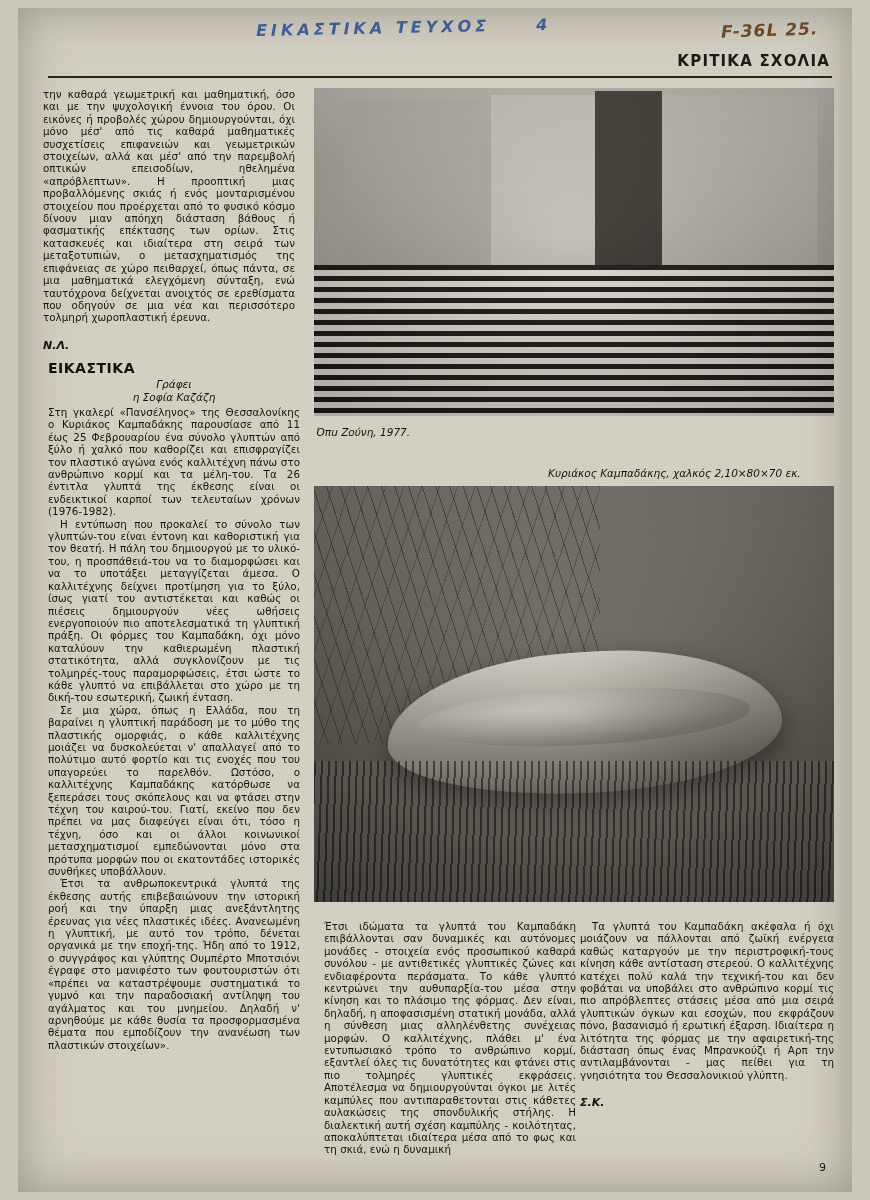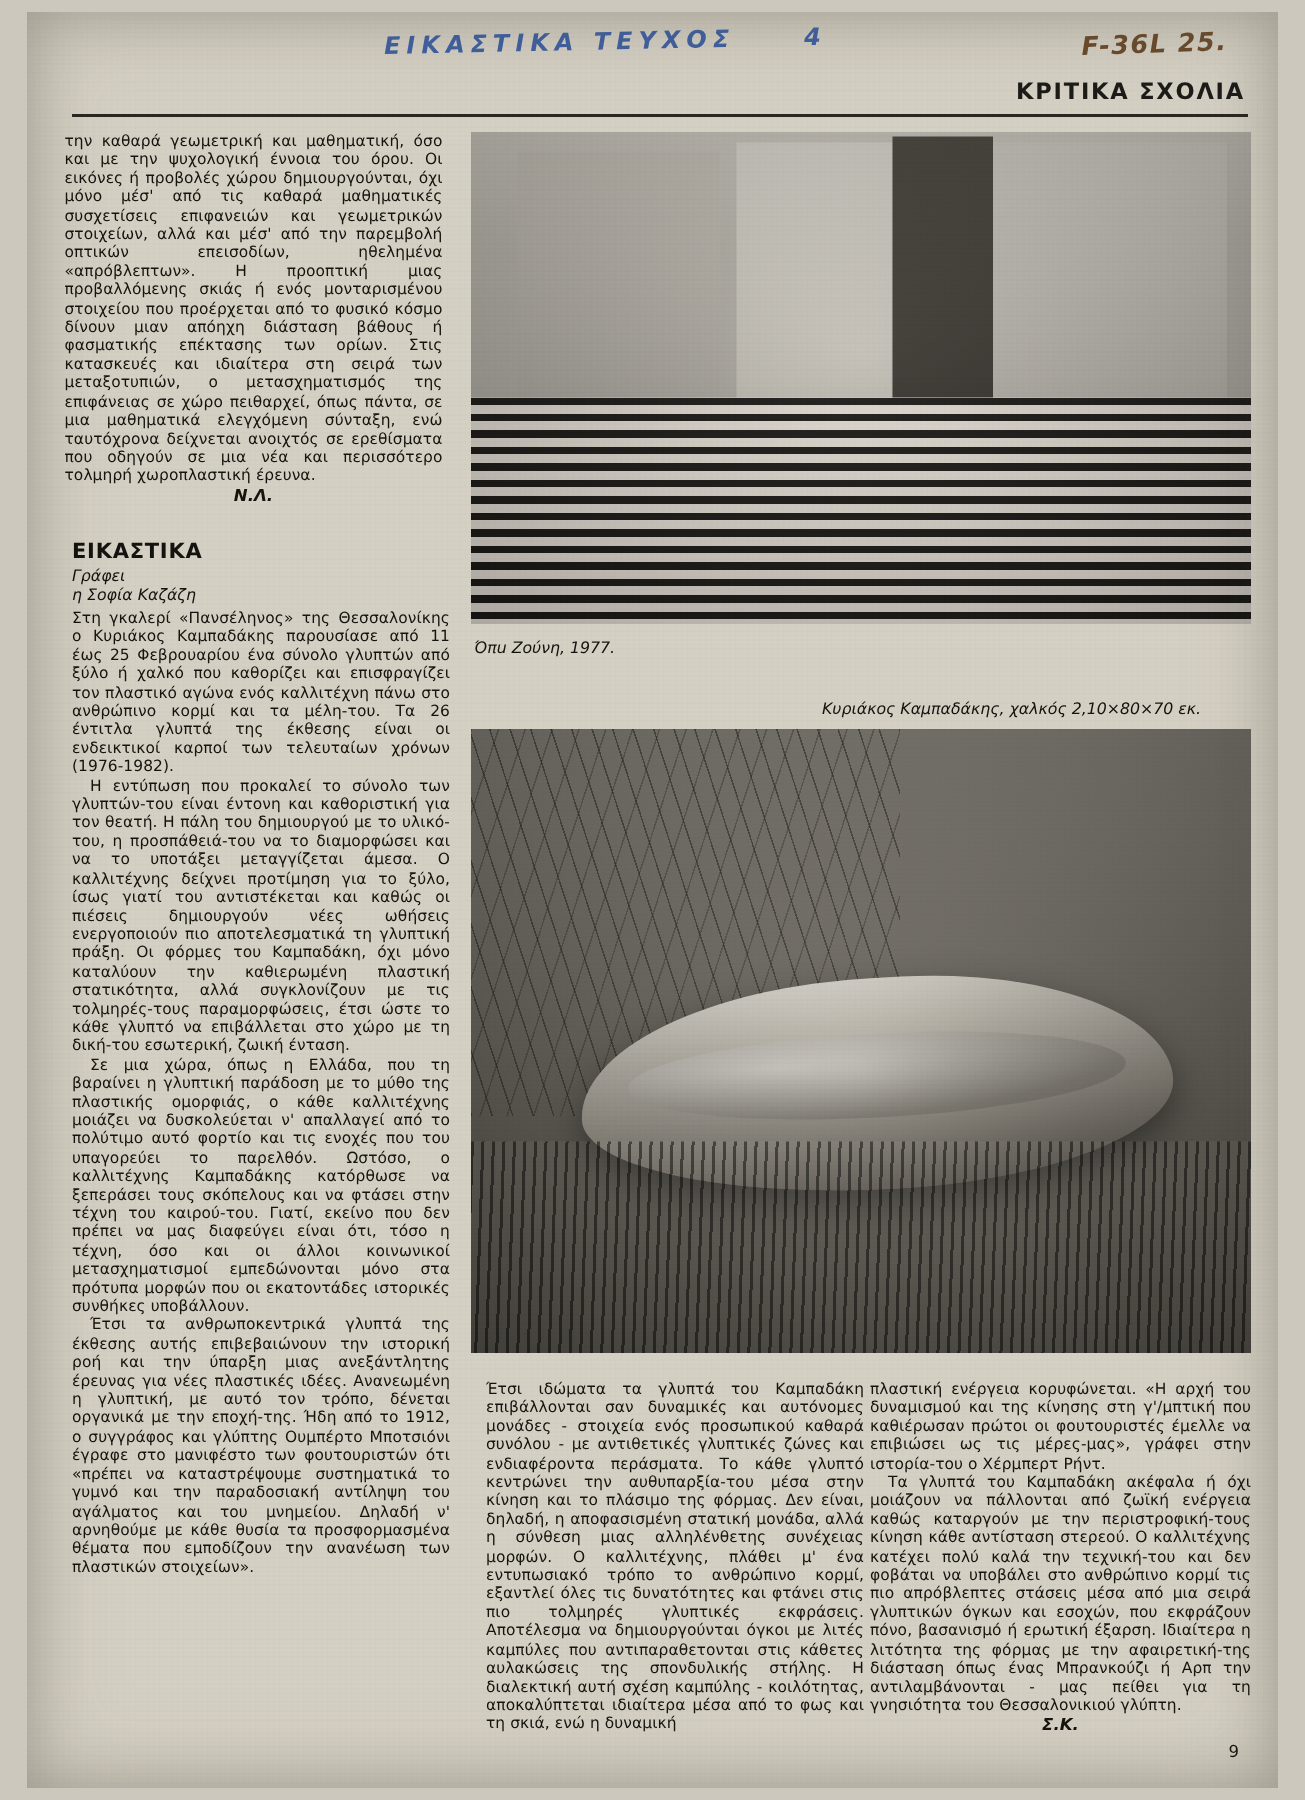--- a/index.html
+++ b/index.html
@@ -107,21 +107,21 @@
     top: 352px;
     width: 252px;
   }
   .author-name {
     font-size: 14px;
     font-weight: bold;
     letter-spacing: 0.5px;
     color: #15130f;
   }
   .byline {
-    text-align: left;
+    text-align: center;
     font-style: italic;
     font-size: 10.5px;
     line-height: 13px;
     margin-top: 2px;
     color: #15130f;
   }
   #col-left-body {
     left: 30px;
     top: 398px;
     width: 252px;
@@ -131,25 +131,25 @@
     top: 912px;
     width: 252px;
   }
   #col-right-bottom {
     left: 562px;
     top: 912px;
     width: 254px;
   }
   .sig {
     display: block;
-    text-align: center;
+    text-align: left;
     font-weight: bold;
     font-style: italic;
     font-size: 11px;
-    margin-top: 1px;
+    margin-top: 16px;
   }
   .u { text-decoration: underline; }
 
   
   .fig-top {
     position: absolute;
     left: 296px;
     top: 80px;
     width: 520px;
     height: 328px;
@@ -316,21 +316,20 @@
       <div class="figure"></div>
       <div class="streaks"></div>
       <div class="vig"></div>
     </div>
 
     <div class="col" id="col-mid-bottom">
       <p class="noindent">Έτσι ιδώματα τα γλυπτά του Καμπαδάκη επιβάλλονται σαν δυναμικές και αυτόνομες μονάδες - στοιχεία ενός προσωπικού καθαρά συνόλου - με αντιθετικές γλυπτικές ζώνες και ενδιαφέροντα περάσματα. Το κάθε γλυπτό κεντρώνει την αυθυπαρξία-του μέσα στην κίνηση και το πλάσιμο της φόρμας. Δεν είναι, δηλαδή, η αποφασισμένη στατική μονάδα, αλλά η σύνθεση μιας αλληλένθετης συνέχειας μορφών. Ο καλλιτέχνης, πλάθει μ' ένα εντυπωσιακό τρόπο το ανθρώπινο κορμί, εξαντλεί όλες τις δυνατότητες και φτάνει στις πιο τολμηρές γλυπτικές εκφράσεις. Αποτέλεσμα να δημιουργούνται όγκοι με λιτές καμπύλες που αντιπαραθετονται στις κάθετες αυλακώσεις της σπονδυλικής στήλης. Η διαλεκτική αυτή σχέση καμπύλης - κοιλότητας, αποκαλύπτεται ιδιαίτερα μέσα από το φως και τη σκιά, ενώ η δυναμική</p>
     </div>
 
     <div class="col" id="col-right-bottom">
-      <p class="noindent">πλαστική ενέργεια κορυφώνεται. «Η αρχή του δυναμισμού και της κίνησης στη γ'/μπτική που καθιέρωσαν πρώτοι οι φουτουριστές έμελλε να επιβιώσει ως τις μέρες-μας», γράφει στην ιστορία-του ο Χέρμπερτ Ρήντ.</p>
       <p>Τα γλυπτά του Καμπαδάκη ακέφαλα ή όχι μοιάζουν να πάλλονται από ζωϊκή ενέργεια καθώς καταργούν με την περιστροφική-τους κίνηση κάθε αντίσταση στερεού. Ο καλλιτέχνης κατέχει πολύ καλά την τεχνική-του και δεν φοβάται να υποβάλει στο ανθρώπινο κορμί τις πιο απρόβλεπτες στάσεις μέσα από μια σειρά γλυπτικών όγκων και εσοχών, που εκφράζουν πόνο, βασανισμό ή ερωτική έξαρση. Ιδιαίτερα η λιτότητα της φόρμας με την αφαιρετική-της διάσταση όπως ένας Μπρανκούζι ή Αρπ την αντιλαμβάνονται - μας πείθει για τη γνησιότητα του Θεσσαλονικιού γλύπτη.</p>
       <span class="sig">Σ.Κ.</span>
     </div>
 
     <div class="folio">9</div>
 
     <div class="grain"></div>
     <div class="edge-shadow"></div>
   </div>
 </div>

